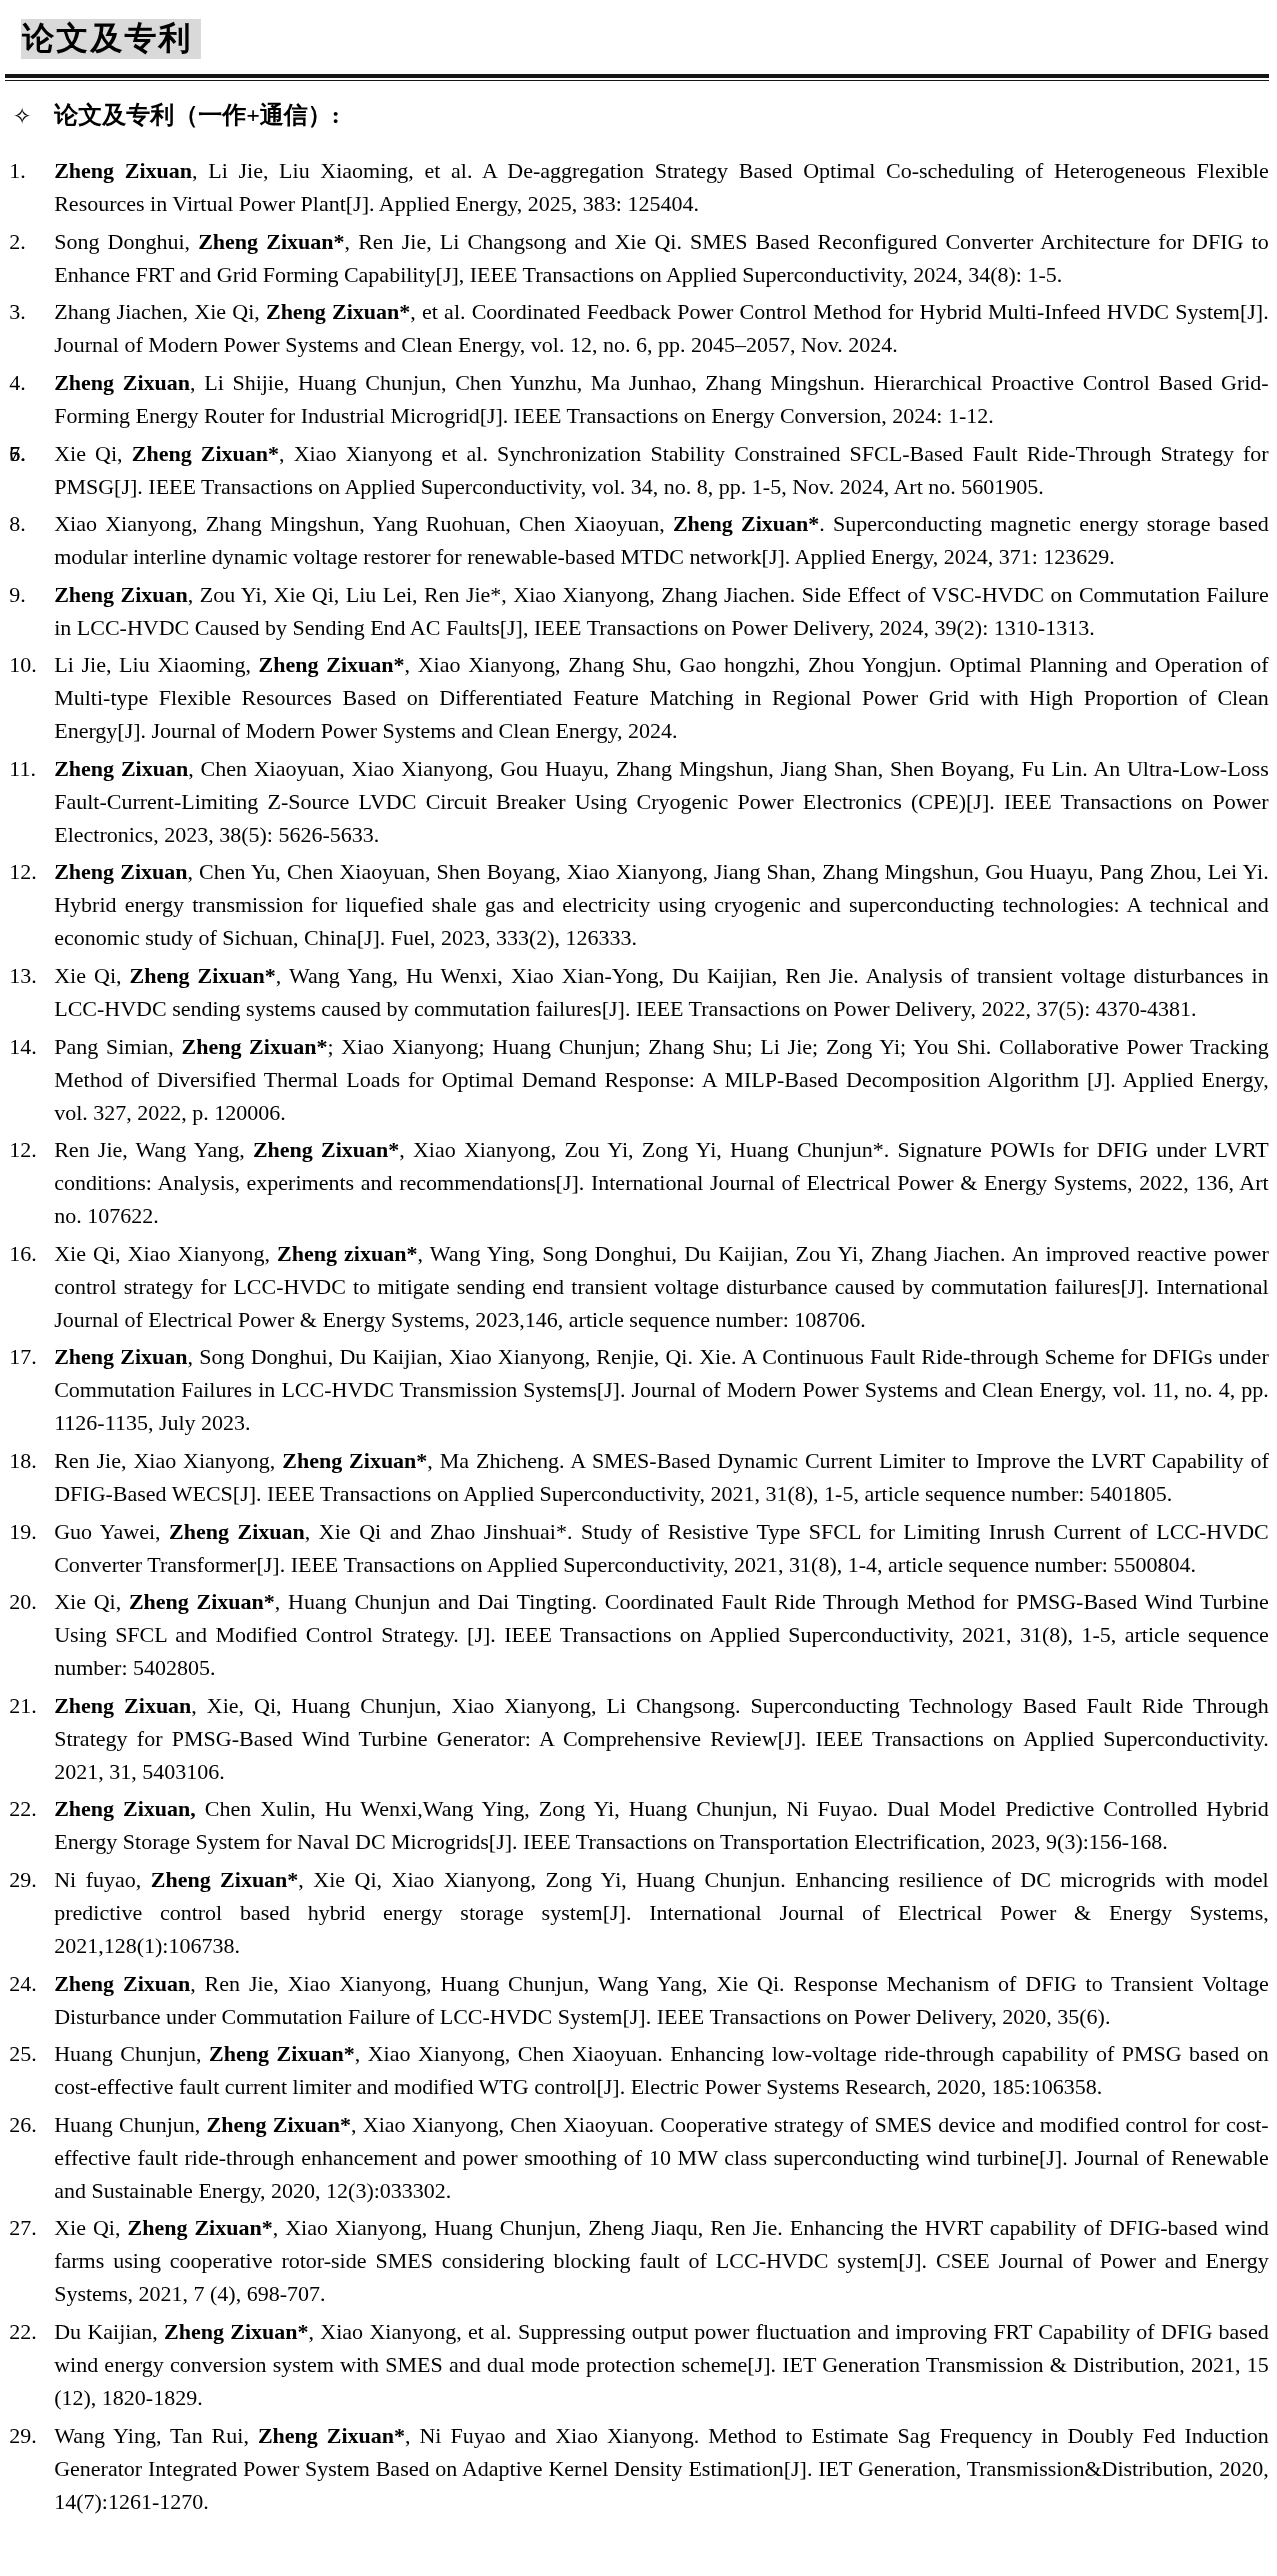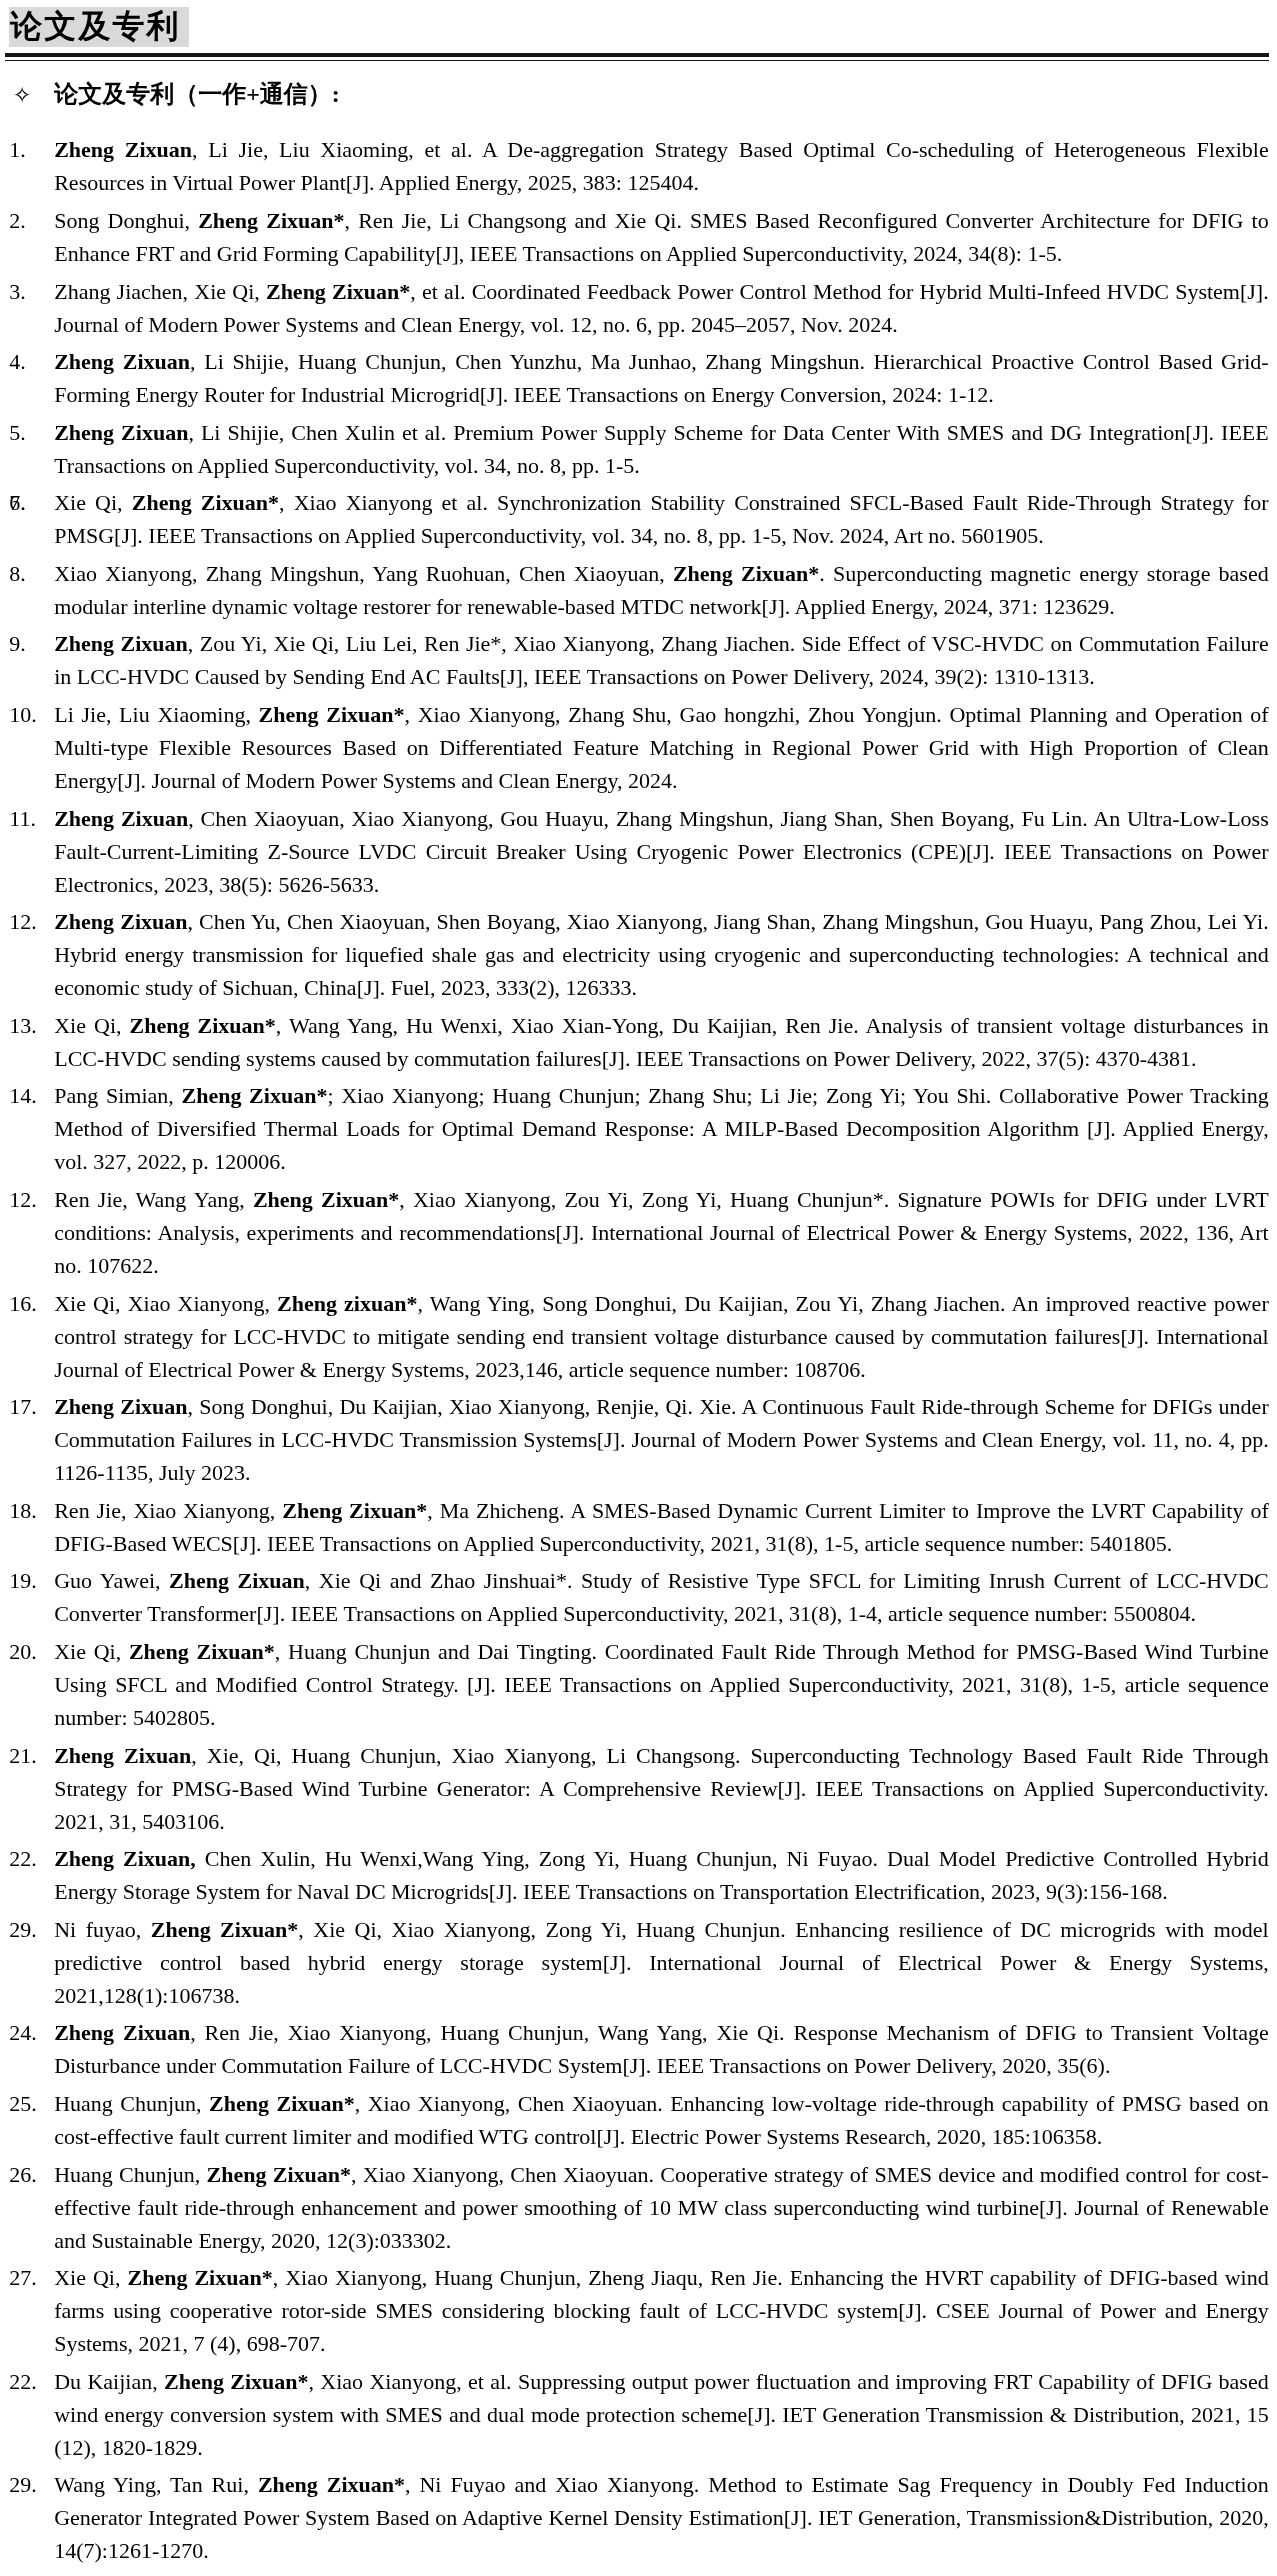--- a/index.html
+++ b/index.html
@@ -10,21 +10,21 @@
   body {
     width: 1278px;
     box-sizing: border-box;
     padding: 4.1px 9.3px 31px 5.2px;
     color: #000000;
     font-family: "Liberation Serif", "DejaVu Serif", serif;
     font-size: 22px;
   }
   
   .doc-title {
-    margin: 4px;
+    margin: 16px;
     font-size: 32px;
     font-weight: 700;
     line-height: 1.18;
     letter-spacing: 2.1px;
   }
   .doc-title .hl {
     background: #d9d9d9;
     padding: 1px 8.2px 3.1px 1px;
   }
   .title-rule {
@@ -82,21 +82,21 @@
 <div class="section-heading">
   <span class="bullet">✧</span>
   <span>论文及专利（一作+通信）:</span>
 </div>
 
 <ol id="pub-list">
     <li><span class="num">1.</span><span><span></span><b>Zheng Zixuan</b><span>, Li Jie, Liu Xiaoming, et al. A De-aggregation Strategy Based Optimal Co-scheduling of Heterogeneous Flexible Resources in Virtual Power Plant[J]. Applied Energy, 2025, 383: 125404.</span></span></li>
     <li><span class="num">2.</span><span><span>Song Donghui, </span><b>Zheng Zixuan*</b><span>, Ren Jie, Li Changsong and Xie Qi. SMES Based Reconfigured Converter Architecture for DFIG to Enhance FRT and Grid Forming Capability[J], IEEE Transactions on Applied Superconductivity, 2024, 34(8): 1-5.</span></span></li>
     <li><span class="num">3.</span><span><span>Zhang Jiachen, Xie Qi, </span><b>Zheng Zixuan*</b><span>, et al. Coordinated Feedback Power Control Method for Hybrid Multi-Infeed HVDC System[J]. Journal of Modern Power Systems and Clean Energy, vol. 12, no. 6, pp. 2045–2057, Nov. 2024.</span></span></li>
     <li><span class="num">4.</span><span><span></span><b>Zheng Zixuan</b><span>, Li Shijie, Huang Chunjun, Chen Yunzhu, Ma Junhao, Zhang Mingshun. Hierarchical Proactive Control Based Grid-Forming Energy Router for Industrial Microgrid[J]. IEEE Transactions on Energy Conversion, 2024: 1-12.</span></span></li>
-    <li><span class="num">5.</span><span><span></span><b>Zheng Zixuan</b><span>, Li Shijie, Chen Xulin et al. Premium Power Supply Scheme for Data Center With SMES and DG Integration[J]. IEEE Transactions on Applied Superconductivity, vol. 34, no. 8, pp. 1-5.</span></span></li>
+    <li><span class="num">5.</span></li>
     <li><span class="num">6.</span></li>
     <li><span class="num">7.</span><span><span>Xie Qi, </span><b>Zheng Zixuan*</b><span>, Xiao Xianyong et al. Synchronization Stability Constrained SFCL-Based Fault Ride-Through Strategy for PMSG[J]. IEEE Transactions on Applied Superconductivity, vol. 34, no. 8, pp. 1-5, Nov. 2024, Art no. 5601905.</span></span></li>
     <li><span class="num">8.</span><span><span>Xiao Xianyong, Zhang Mingshun, Yang Ruohuan, Chen Xiaoyuan, </span><b>Zheng Zixuan*</b><span>. Superconducting magnetic energy storage based modular interline dynamic voltage restorer for renewable-based MTDC network[J]. Applied Energy, 2024, 371: 123629.</span></span></li>
     <li><span class="num">9.</span><span><span></span><b>Zheng Zixuan</b><span>, Zou Yi, Xie Qi, Liu Lei, Ren Jie*, Xiao Xianyong, Zhang Jiachen. Side Effect of VSC-HVDC on Commutation Failure in LCC-HVDC Caused by Sending End AC Faults[J], IEEE Transactions on Power Delivery, 2024, 39(2): 1310-1313.</span></span></li>
     <li><span class="num">10.</span><span><span>Li Jie, Liu Xiaoming, </span><b>Zheng Zixuan*</b><span>, Xiao Xianyong, Zhang Shu, Gao hongzhi, Zhou Yongjun. Optimal Planning and Operation of Multi-type Flexible Resources Based on Differentiated Feature Matching in Regional Power Grid with High Proportion of Clean Energy[J]. Journal of Modern Power Systems and Clean Energy, 2024.</span></span></li>
     <li><span class="num">11.</span><span><span></span><b>Zheng Zixuan</b><span>, Chen Xiaoyuan, Xiao Xianyong, Gou Huayu, Zhang Mingshun, Jiang Shan, Shen Boyang, Fu Lin. An Ultra-Low-Loss Fault-Current-Limiting Z-Source LVDC Circuit Breaker Using Cryogenic Power Electronics (CPE)[J]. IEEE Transactions on Power Electronics, 2023, 38(5): 5626-5633.</span></span></li>
     <li><span class="num">12.</span><span><span></span><b>Zheng Zixuan</b><span>, Chen Yu, Chen Xiaoyuan, Shen Boyang, Xiao Xianyong, Jiang Shan, Zhang Mingshun, Gou Huayu, Pang Zhou, Lei Yi. Hybrid energy transmission for liquefied shale gas and electricity using cryogenic and superconducting technologies: A technical and economic study of Sichuan, China[J]. Fuel, 2023, 333(2), 126333.</span></span></li>
     <li><span class="num">13.</span><span><span>Xie Qi, </span><b>Zheng Zixuan*</b><span>, Wang Yang, Hu Wenxi, Xiao Xian-Yong, Du Kaijian, Ren Jie. Analysis of transient voltage disturbances in LCC-HVDC sending systems caused by commutation failures[J]. IEEE Transactions on Power Delivery, 2022, 37(5): 4370-4381.</span></span></li>
     <li><span class="num">14.</span><span><span>Pang Simian, </span><b>Zheng Zixuan*</b><span>; Xiao Xianyong; Huang Chunjun; Zhang Shu; Li Jie; Zong Yi; You Shi. Collaborative Power Tracking Method of Diversified Thermal Loads for Optimal Demand Response: A MILP-Based Decomposition Algorithm [J]. Applied Energy, vol. 327, 2022, p. 120006.</span></span></li>
     <li><span class="num">12.</span><span><span>Ren Jie, Wang Yang, </span><b>Zheng Zixuan*</b><span>, Xiao Xianyong, Zou Yi, Zong Yi, Huang Chunjun*. Signature POWIs for DFIG under LVRT conditions: Analysis, experiments and recommendations[J]. International Journal of Electrical Power &amp; Energy Systems, 2022, 136, Art no. 107622.</span></span></li>

